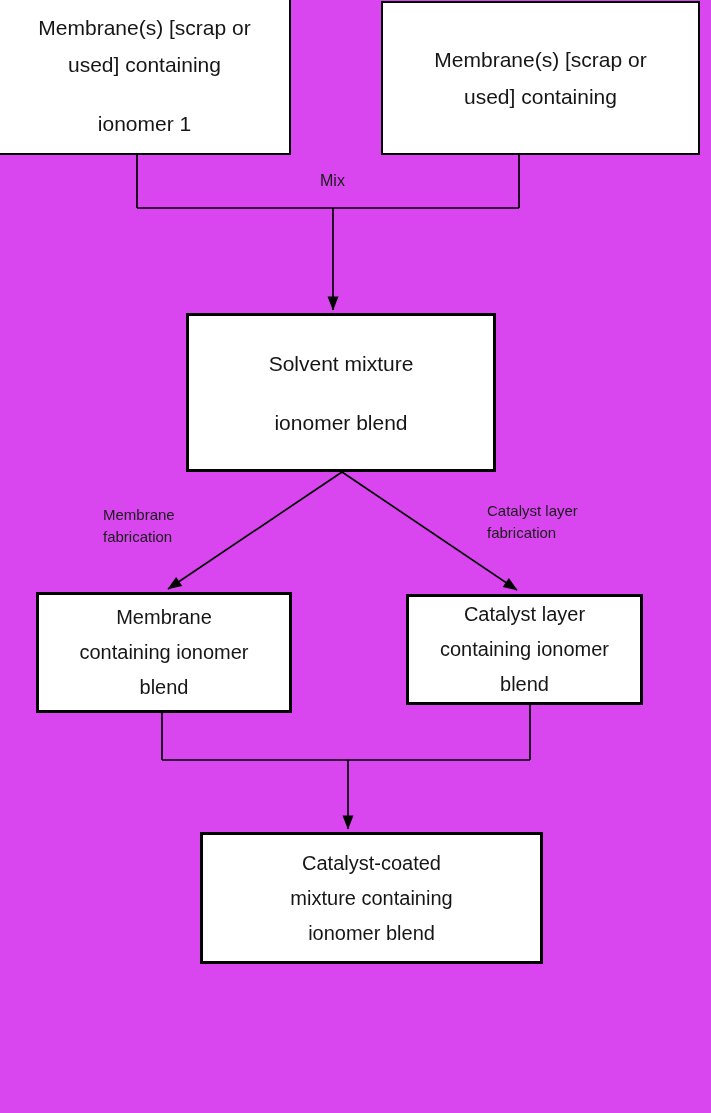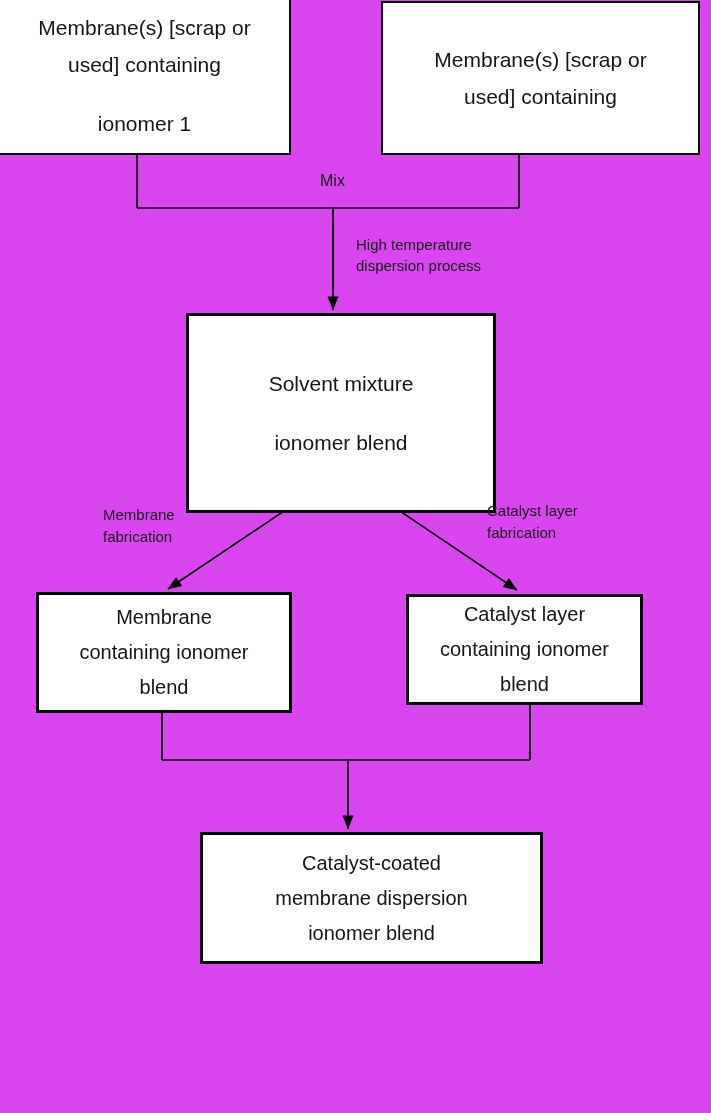--- a/index.html
+++ b/index.html
@@ -78,49 +78,45 @@
     <span class="l">Membrane(s) [scrap or</span>
     <span class="l">used] containing</span>
     <span class="l l3">ionomer 1</span>
   </div>
 
   <div class="node thin big" style="left:381px; top:1px; width:319px; height:154px;">
     <span class="l">Membrane(s) [scrap or</span>
     <span class="l">used] containing</span>
   </div>
 
-  <div class="node big" style="left:186px; top:313px; width:310px; height:200px;">
+  <div class="node big" style="left:186px; top:313px; width:310px; height:159px;">
     <span class="l">Solvent mixture</span>
     <span class="l l3">ionomer blend</span>
   </div>
 
   <div class="node mid" style="left:36px; top:592px; width:256px; height:121px;">
     <span class="l">Membrane</span>
     <span class="l">containing ionomer</span>
     <span class="l">blend</span>
   </div>
 
   <div class="node mid" style="left:406px; top:594px; width:237px; height:111px;">
     <span class="l">Catalyst layer</span>
     <span class="l">containing ionomer</span>
     <span class="l">blend</span>
   </div>
 
   <div class="node mid" style="left:200px; top:832px; width:343px; height:132px;">
     <span class="l">Catalyst-coated</span>
-    <span class="l">membrane dispersion</span>
+    <span class="l">mixture containing</span>
     <span class="l">ionomer blend</span>
   </div>
 
   <div class="edge-label mix" style="left:320px; top:170px;">Mix</div>
 
-  <div class="edge-label" style="left:356px; top:234px;">
-    <span class="l" style="display:block">High temperature</span>
-    <span class="l" style="display:block">dispersion process</span>
-  </div>
 
   <div class="edge-label" style="left:103px; top:504px; line-height:22px;">
     <span class="l" style="display:block">Membrane</span>
     <span class="l" style="display:block">fabrication</span>
   </div>
 
   <div class="edge-label" style="left:487px; top:500px; line-height:22px;">
     <span class="l" style="display:block">Catalyst layer</span>
     <span class="l" style="display:block">fabrication</span>
   </div>

